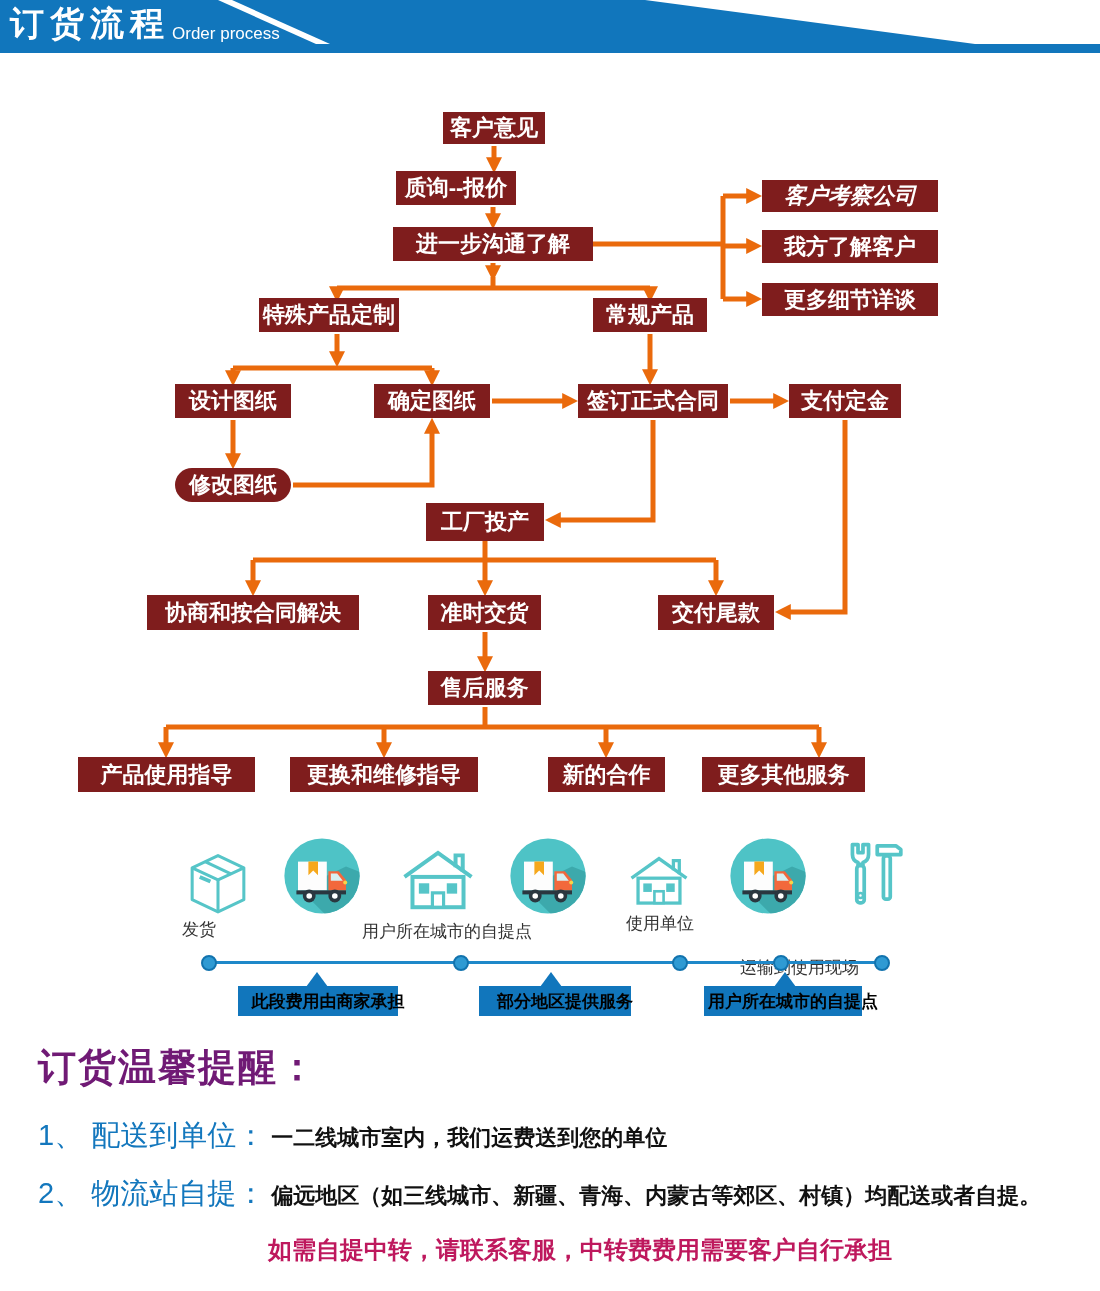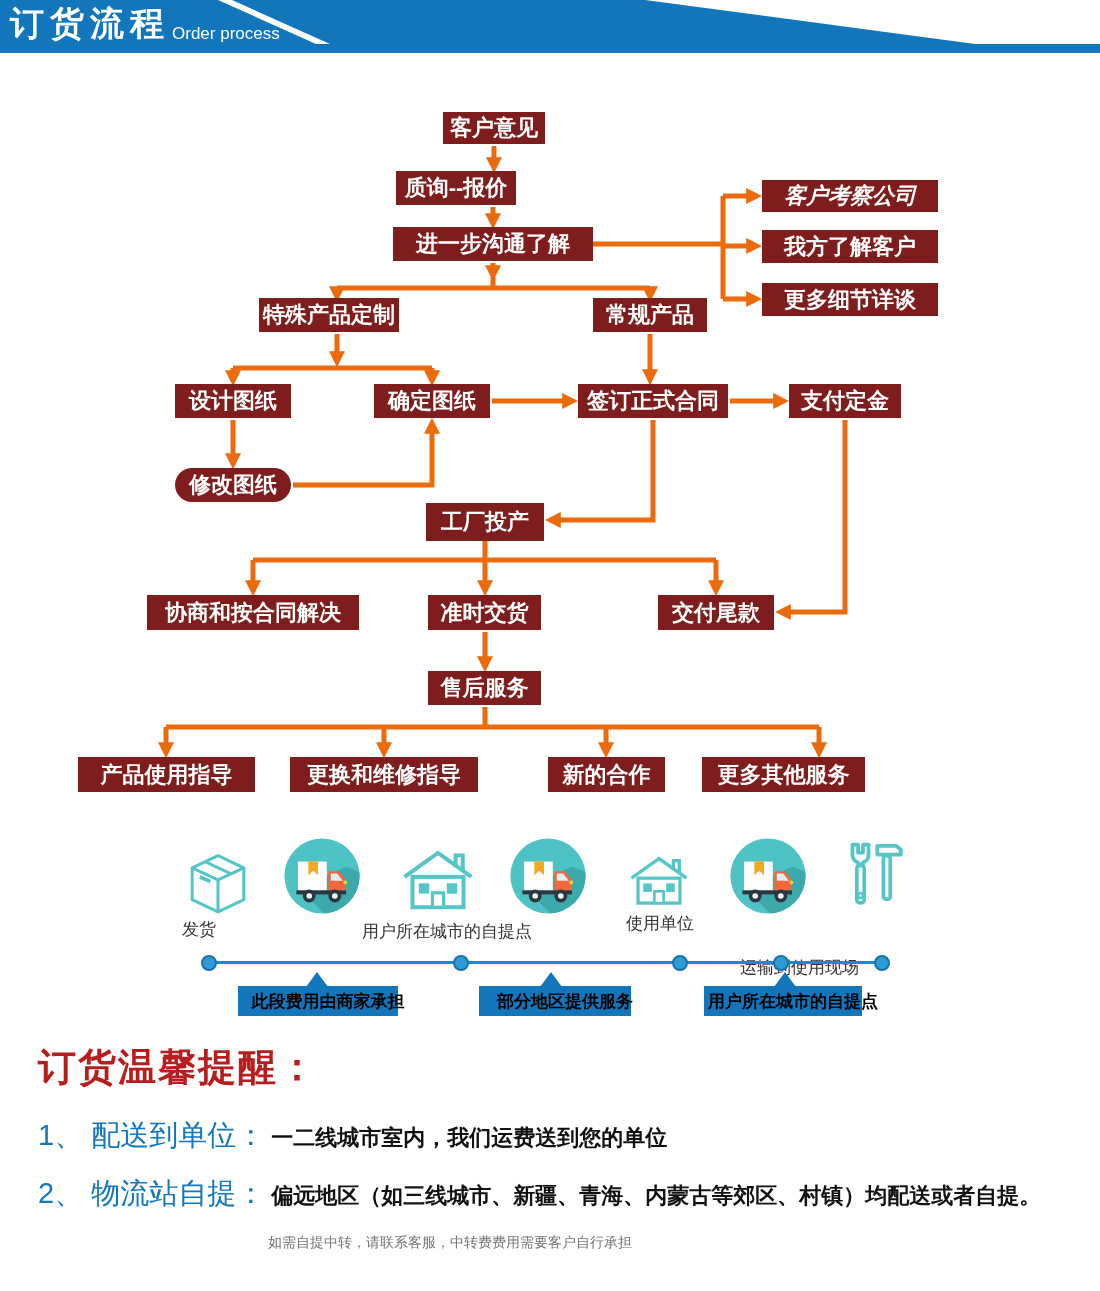--- a/index.html
+++ b/index.html
@@ -28,27 +28,27 @@
             background:#2F9AD3; border:2px solid #1273AE; }
   .tl-tag { position:absolute; height:30px; background:#1176BC; color:#000000;
             font-size:17px; font-weight:bold; display:flex; align-items:center;
             justify-content:center; white-space:nowrap;padding-left:20px; }
   .tl-tri { position:absolute; width:0; height:0;
             border-left:11px solid transparent; border-right:11px solid transparent;
             border-bottom:15px solid #1176BC; }
 
   
   .notes-title { position:absolute; left:38px; top:1042px; font-size:38px;
-                 font-weight:bold; color:#b91c1c; letter-spacing:2px; }
+                 font-weight:bold; color:#701a75; letter-spacing:2px; }
   .note-item { position:absolute; left:38px; display:flex; align-items:baseline; white-space:nowrap; }
   .note-num, .note-label { font-size:29px; color:#1377BD; }
   .note-num { margin-right:8px; }
   .note-desc { font-size:22px; font-weight:bold; color:#111; margin-left:6px; }
-  .note-extra { position:absolute; left:268px; top:1234px; font-size:14px;
-                font-weight:normal; color:#737373; white-space:nowrap; }
+  .note-extra { position:absolute; left:268px; top:1234px; font-size:24px;
+                font-weight:bold; color:#be185d; white-space:nowrap; }
 </style>
 </head>
 <body>
 
 <div class="page">
 
   <svg class="header-svg" width="1100" height="56">
     <polygon points="0,0 218,0 316,44 0,44" fill="#1176BC"></polygon>
     <polygon points="232,0 645,0 975,44 330,44" fill="#1176BC"></polygon>
     <rect x="0" y="44" width="1100" height="9" fill="#1176BC"></rect>

